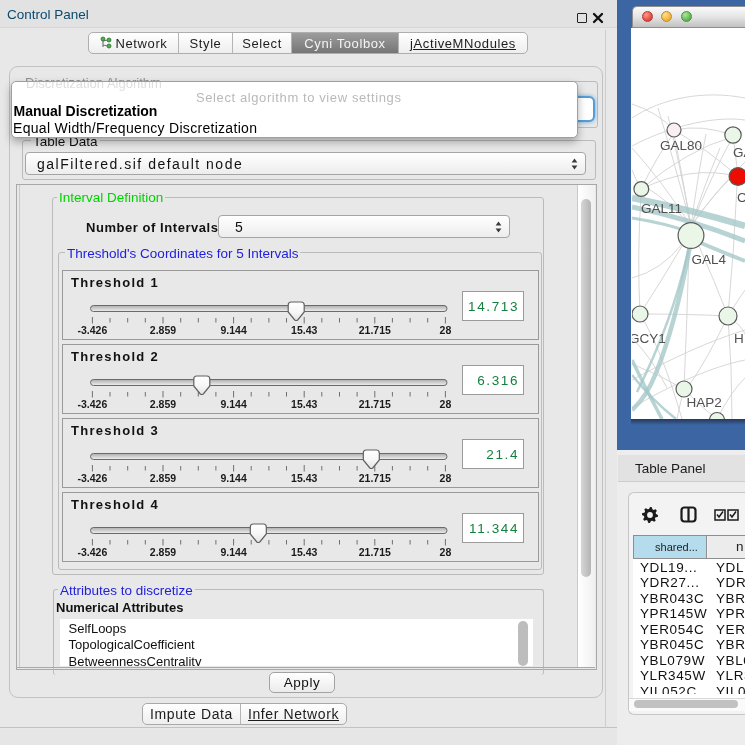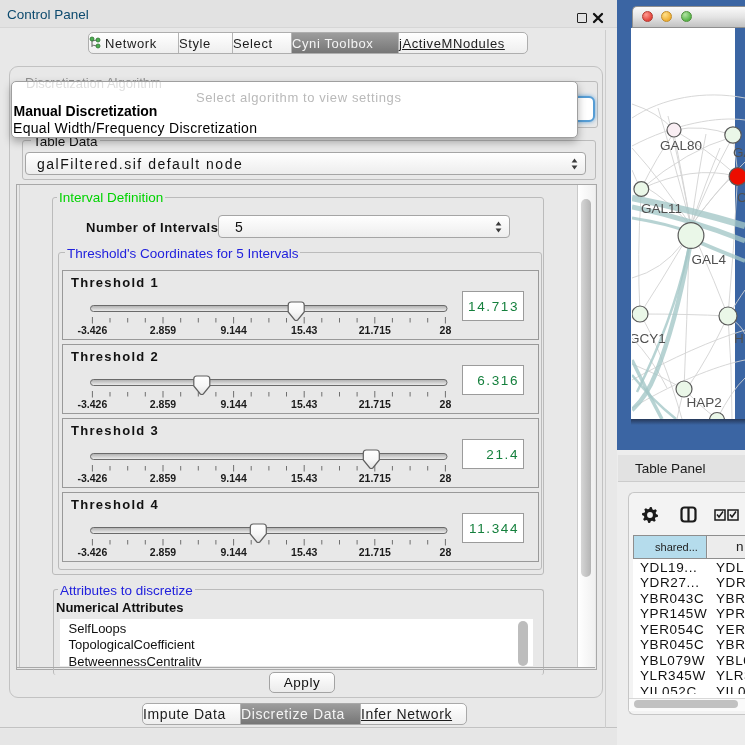--- a/index.html
+++ b/index.html
@@ -6,21 +6,21 @@
   body{width:745px;height:745px;position:relative;overflow:hidden;
        font-family:"Liberation Sans", sans-serif;background:#e6e6e6;}
   .abs{position:absolute;}
   
   #cp{left:0;top:0;width:617px;height:729px;background:#e8e8e8;}
   #cp-title{left:0;top:0;width:617px;height:27px;background:#e2e2e2;border-bottom:1px solid #d6d6d6;}
   #cp-title span{position:absolute;left:7px;top:7px;font-size:13.5px;color:#0c4a6e;}
   #ic-float{left:577px;top:13px;width:8px;height:8px;border:1.6px solid #222;border-radius:1px;}
   #tabbar{left:88px;top:32px;height:20px;display:flex;border:1px solid #aeaeae;border-radius:5px;
      background:linear-gradient(#ffffff,#eeeeee);font-size:13px;color:#1c1c1c;overflow:hidden;}
-  .tab{display:flex;align-items:center;border-right:1px solid #b4b4b4;height:20px;letter-spacing:0.6px;}
+  .tab{display:flex;align-items:center;justify-content:center;border-right:1px solid #b4b4b4;height:20px;letter-spacing:0.6px;}
   .tab:last-child{border-right:none;text-decoration:underline;}
   .tab.sel{background:linear-gradient(#9d9d9d,#767676);color:#f4f4f4;}
   #content{left:9px;top:66px;width:592px;height:630px;border:1px solid #c2c2c2;border-radius:9px;background:#e8e8e8;}
   
   .group{position:absolute;border:1px solid #bbbbbb;border-radius:3px;}
   .gtitle{position:absolute;font-size:13.5px;background:#e8e8e8;padding:0 2px;}
   
   .combo{position:absolute;background:linear-gradient(#ffffff,#ededed);border:1px solid #a5a5a5;
      border-radius:4px;font-size:14px;color:#111;}
   .combo span{position:absolute;left:11px;top:50%;transform:translateY(-50%);}
@@ -34,21 +34,21 @@
   #popup{left:11px;top:81px;width:565px;height:55px;background:#fff;border:1px solid #9f9f9f;
      border-radius:5px;box-shadow:0 4px 9px rgba(0,0,0,0.30);z-index:30;overflow:hidden;}
   
   #btabs{left:142px;top:703px;height:20px;display:flex;border:1px solid #a9a9a9;border-radius:5px;
      background:linear-gradient(#ffffff,#eeeeee);font-size:14px;color:#1c1c1c;overflow:hidden;z-index:5;}
   
   #desktop{left:617px;top:0;width:128px;height:450px;background:#3b65a3;}
   #ntitle{left:631.5px;top:6px;width:113.5px;height:21.5px;border-radius:5px 0 0 0;
       background:linear-gradient(#fafafa,#e4e4e4 50%,#c2c2c2);border:1px solid #8f8f8f;border-right:none;box-sizing:border-box;}
   .light{position:absolute;top:11.2px;width:11px;height:11px;border-radius:50%;}
-  #canvas{left:631px;top:28px;width:104px;height:391px;background:#fff;}
+  #canvas{left:631px;top:28px;width:114px;height:391px;background:#fff;}
   #canvshadow{left:631px;top:419px;width:114px;height:6px;
       background:linear-gradient(rgba(20,20,30,0.55),rgba(20,20,30,0));}
   #tphead{left:618px;top:455px;width:127px;height:26px;background:#e2e2e2;border-bottom:1px solid #cccccc;}
   #tphead span{position:absolute;left:17px;top:6px;font-size:13.5px;color:#1a1a1a;}
   #tpanel2{left:628px;top:492px;width:117px;height:221px;background:#f3f3f3;
      border:1px solid #c6c6c6;border-radius:6px 0 0 6px;border-right:none;}
   .trow{height:15.45px;line-height:15.45px;font-size:13.5px;letter-spacing:0.6px;color:#111;white-space:nowrap;}
 </style>
 </head>
 <body>
@@ -231,21 +231,20 @@
   </div>
 </div>
 <div class="abs" style="left:518px;top:621px;width:10px;height:45px;border-radius:5px;background:#bdbdbd;"></div>
 <div class="abs" style="left:16px;top:667px;width:579px;height:1px;background:#a8a8a8;"></div>
 
 <div class="abs" style="left:269px;top:672px;width:64px;height:19px;border:1px solid #a3a3a3;border-radius:5px;
     background:linear-gradient(#ffffff,#ebebeb);font-size:13.5px;letter-spacing:0.5px;color:#111;text-align:center;line-height:19px;">Apply</div>
 
 <div class="abs" id="btabs">
   <div class="tab" style="width:97px">Impute Data</div>
-  <div class="tab sel" style="width:119px">Discretize Data</div>
   <div class="tab" style="width:105px">Infer Network</div>
 </div>
 <div class="abs" style="left:0;top:727px;width:617px;height:1px;background:#c2c2c2;"></div>
 <div class="abs" style="left:605px;top:30px;width:1px;height:698px;background:#cdcdcd;"></div>
 
 <div class="abs" style="left:617px;top:450px;width:128px;height:295px;background:#ededed;"></div>
 <div class="abs" id="desktop"></div>
 <div class="abs" id="ntitle"></div>
 <div class="light" style="left:642.1px;background:radial-gradient(circle at 35% 30%,#ff9a90,#e2443c 70%);border:1px solid #b13a31;box-sizing:border-box;"></div>
 <div class="light" style="left:661.3px;background:radial-gradient(circle at 35% 30%,#ffe08a,#efaf33 70%);border:1px solid #c08c2a;box-sizing:border-box;"></div>

